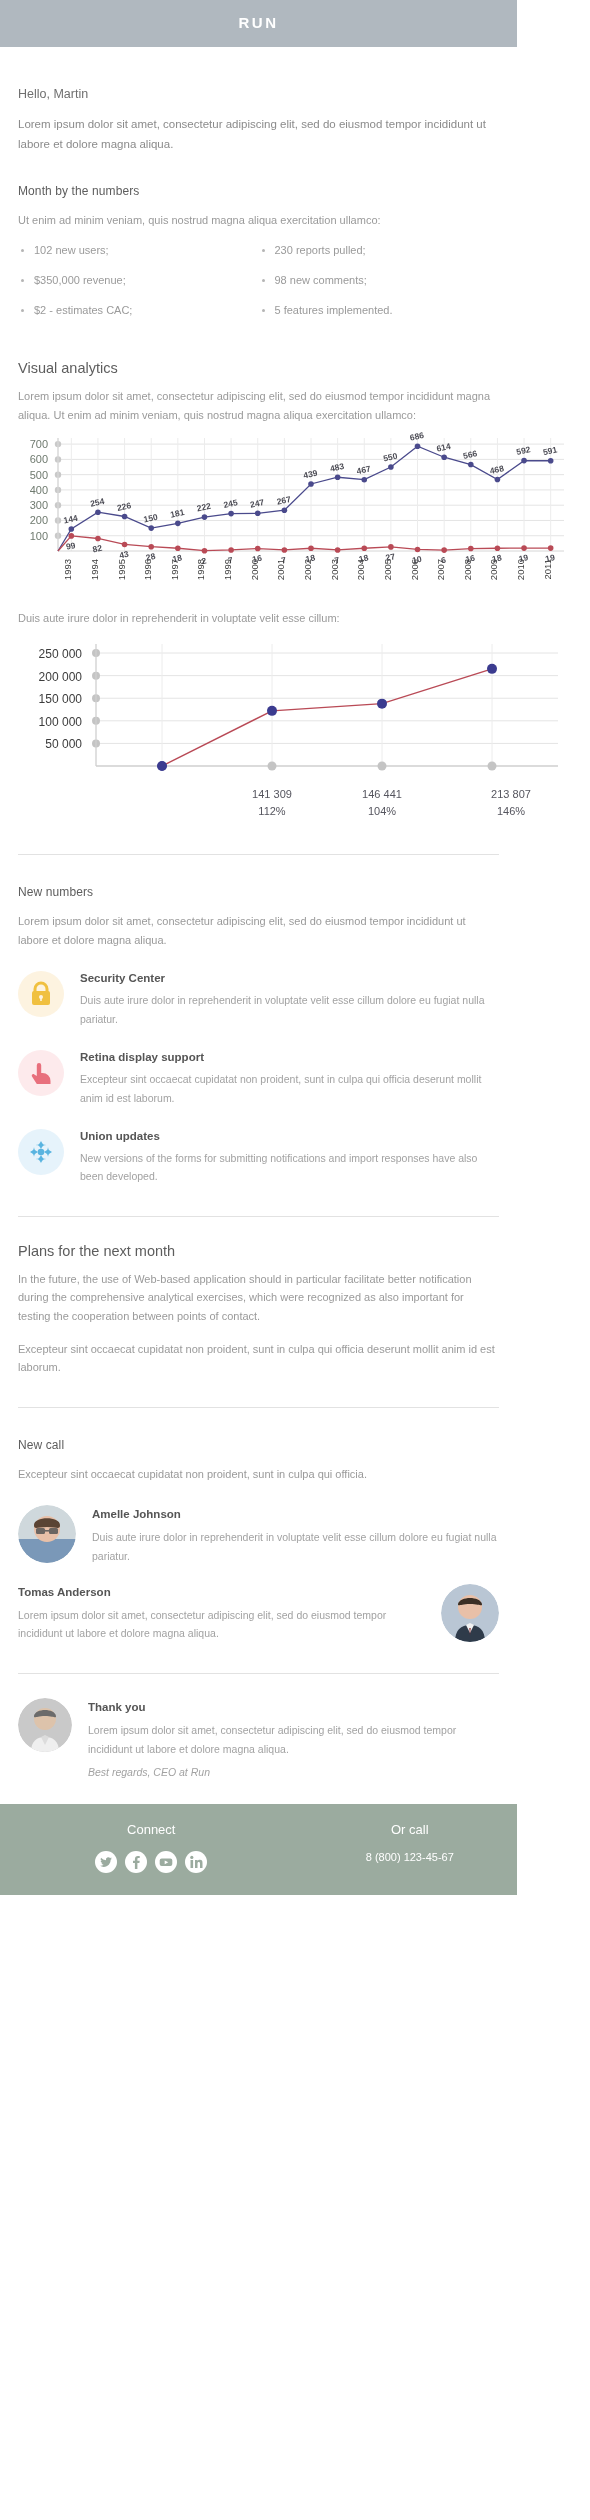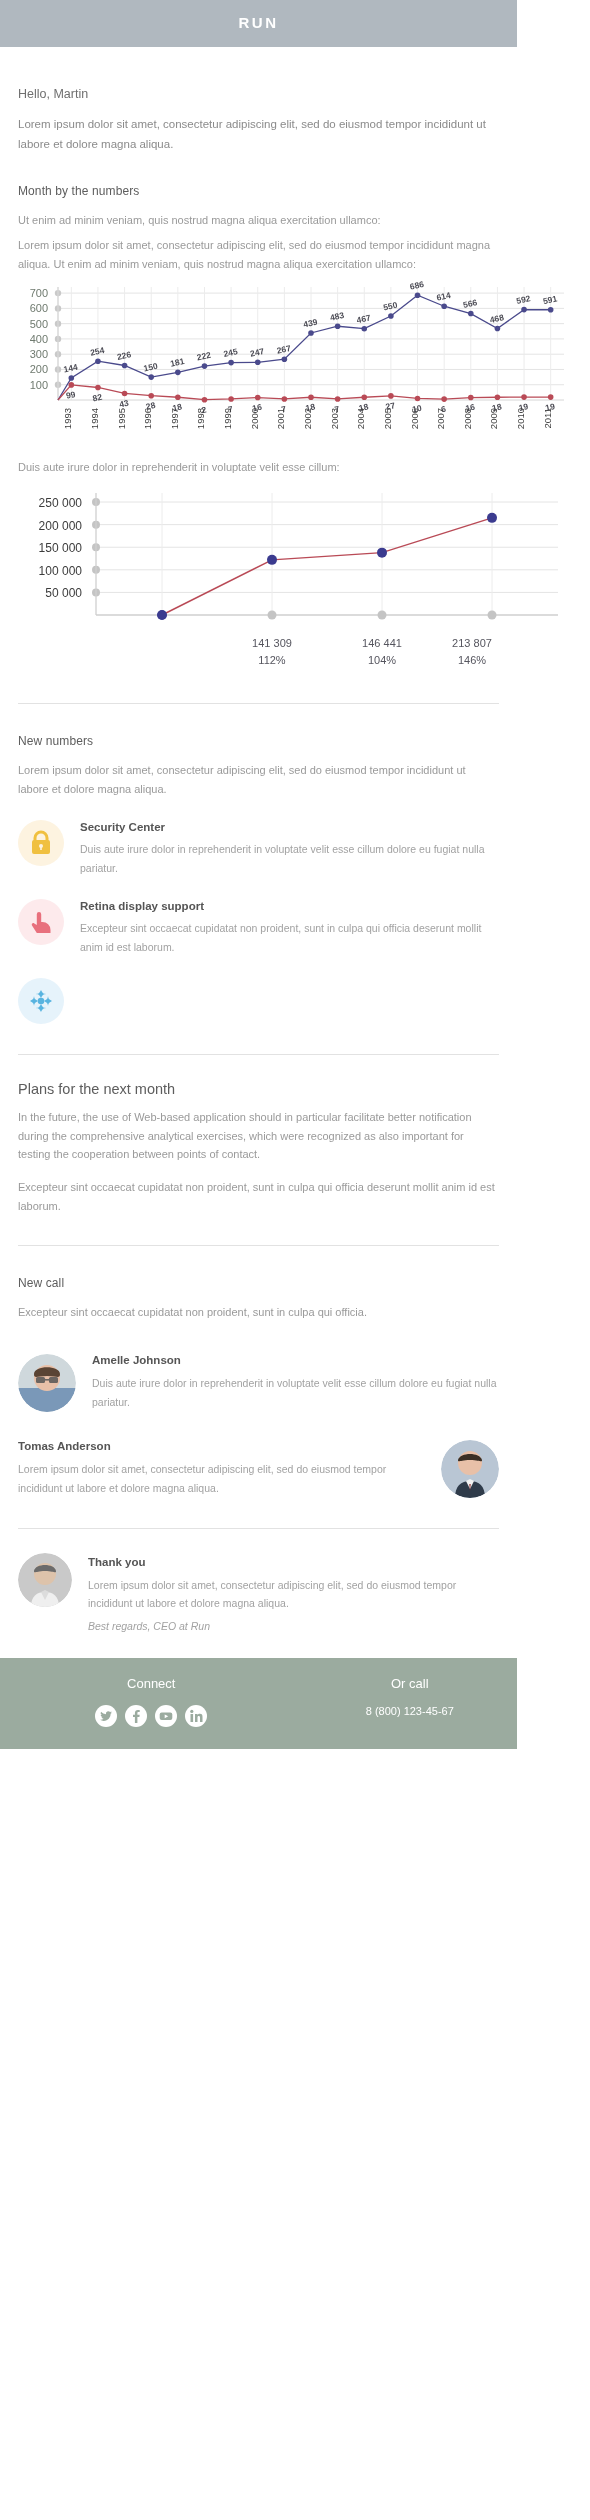--- a/index.html
+++ b/index.html
@@ -65,21 +65,21 @@
   .feature { display:flex; margin-top:22px; }
   .feat-icon {
     width:46px; height:46px; border-radius:50%; flex:0 0 46px;
     display:flex; align-items:center; justify-content:center; margin-right:16px;
   }
   .feat-body { flex:1; padding-top:1px; }
   .feat-title { font-size:11.5px; font-weight:bold; color:#555; margin-bottom:7px; }
   .feat-desc { font-size:10.5px; color:#a2a2a2; line-height:1.75; }
 
   
-  .hire { display:flex; margin-top:26px; align-items:flex-end; }
+  .hire { display:flex; margin-top:18px; align-items:center; }
   .avatar {
     width:58px; height:58px; border-radius:50%; flex:0 0 58px; overflow:hidden;
     position:relative;
   }
   .avatar svg { width:100%; height:100%; }
   .hire-body { flex:1; }
   .hire-left .hire-body { margin-left:16px; padding-top:6px; }
   .hire-right .hire-body { margin-right:16px; padding-top:2px; }
   .hire-name { font-size:11.5px; font-weight:bold; color:#555; margin-bottom:8px; }
   .hire-desc { font-size:10.5px; color:#a2a2a2; line-height:1.8; }
@@ -110,21 +110,34 @@
   </div>
 
   <div class="content">
 
     <div class="greeting">Hello, Martin</div>
     <p class="para">Lorem ipsum dolor sit amet, consectetur adipiscing elit, sed do eiusmod tempor incididunt ut labore et dolore magna aliqua.</p>
 
     <h2 class="section-title">Month by the numbers</h2>
     <div class="lede">Ut enim ad minim veniam, quis nostrud magna aliqua exercitation ullamco:</div>
 
-
+    <div class="bullets">
+      <ul>
+        <li>102 new users;</li>
+        <li>$350,000 revenue;</li>
+        <li>$2 - estimates CAC;</li>
+      </ul>
+      <ul>
+        <li>230 reports pulled;</li>
+        <li>98 new comments;</li>
+        <li>5 features implemented.</li>
+      </ul>
+    </div>
+
+    <h3 class="sub-title">Visual analytics</h3>
     <div class="lede">Lorem ipsum dolor sit amet, consectetur adipiscing elit, sed do eiusmod tempor incididunt magna aliqua. Ut enim ad minim veniam, quis nostrud magna aliqua exercitation ullamco:</div>
 
     <div class="chart-wrap">
       <svg id="chart1" width="554" height="165" viewBox="0 0 554 165">
           <line x1="40" y1="105.72972972972973" x2="546" y2="105.72972972972973" stroke="#e4e4e4" stroke-width="1"></line>
           <text x="30" y="109.72972972972973" text-anchor="end" fill="#6f7a6f" font-size="11" font-family="&quot;Liberation Sans&quot;, sans-serif">100</text>
           <circle cx="40" cy="105.72972972972973" r="3.2" fill="#c9c9c9"></circle>
           <line x1="40" y1="90.45945945945945" x2="546" y2="90.45945945945945" stroke="#e4e4e4" stroke-width="1"></line>
           <text x="30" y="94.45945945945945" text-anchor="end" fill="#6f7a6f" font-size="11" font-family="&quot;Liberation Sans&quot;, sans-serif">200</text>
           <circle cx="40" cy="90.45945945945945" r="3.2" fill="#c9c9c9"></circle>
@@ -305,21 +318,21 @@
             <div class="p"></div>
           </div>
           <div class="chart2-col" style="position: absolute; left: 209px; width: 90px;">
             <div class="v">141 309</div>
             <div class="p">112%</div>
           </div>
           <div class="chart2-col" style="position: absolute; left: 319px; width: 90px;">
             <div class="v">146 441</div>
             <div class="p">104%</div>
           </div>
-          <div class="chart2-col" style="position: absolute; left: 409px; width: 90px;">
+          <div class="chart2-col" style="position: absolute; left: 448px; width: 90px;">
             <div class="v">213 807</div>
             <div class="p">146%</div>
           </div>
         </div>
     </div>
 
     <hr class="rule">
 
     <h2 class="section-title">New numbers</h2>
     <div class="lede">Lorem ipsum dolor sit amet, consectetur adipiscing elit, sed do eiusmod tempor incididunt ut labore et dolore magna aliqua.</div>
@@ -350,20 +363,24 @@
         <div class="feat-desc">Excepteur sint occaecat cupidatat non proident, sunt in culpa qui officia deserunt mollit anim id est laborum.</div>
       </div>
     </div>
 
     <div class="feature">
       <div class="feat-icon" id="fi2" style="background: rgb(230, 243, 251);">
         <svg width="26" height="26" viewBox="0 0 26 26">
             <path d="M13 2c2 3.5 2 3.5 5 4-3 .5-3 .5-5 4-2-3.5-2-3.5-5-4 3-.5 3-.5 5-4zM2 13c3.5-2 3.5-2 4-5 .5 3 .5 3 4 5-3.5 2-3.5 2-4 5-.5-3-.5-3-4-5zM24 13c-3.5 2-3.5 2-4 5-.5-3-.5-3-4-5 3.5-2 3.5-2 4-5 .5 3 .5 3 4 5zM13 24c-2-3.5-2-3.5-5-4 3-.5 3-.5 5-4 2 3.5 2 3.5 5 4-3 .5-3 .5-5 4z" fill="#59b4e0"></path>
             <circle cx="13" cy="13" r="3.3" fill="#59b4e0"></circle>
           </svg>
+      </div>
+      <div class="feat-body">
+        <div class="feat-title">Union updates</div>
+        <div class="feat-desc">New versions of the forms for submitting notifications and import responses have also been developed.</div>
       </div>
     </div>
 
     <hr class="rule">
 
     <h3 class="sub-title">Plans for the next month</h3>
     <p class="lede">In the future, the use of Web-based application should in particular facilitate better notification during the comprehensive analytical exercises, which were recognized as also important for testing the cooperation between points of contact.</p>
     <p class="lede" style="margin-top:14px">Excepteur sint occaecat cupidatat non proident, sunt in culpa qui officia deserunt mollit anim id est laborum.</p>
 
     <hr class="rule">

